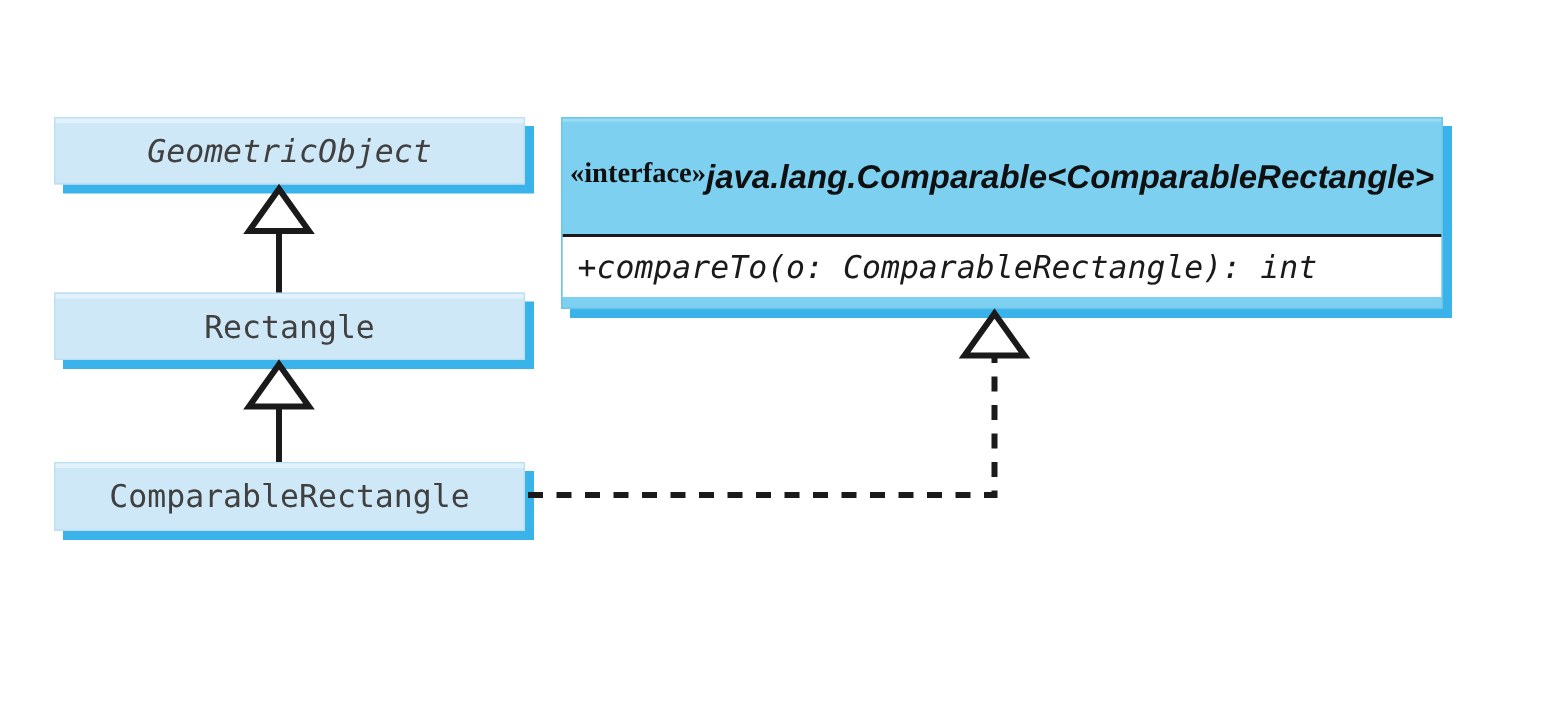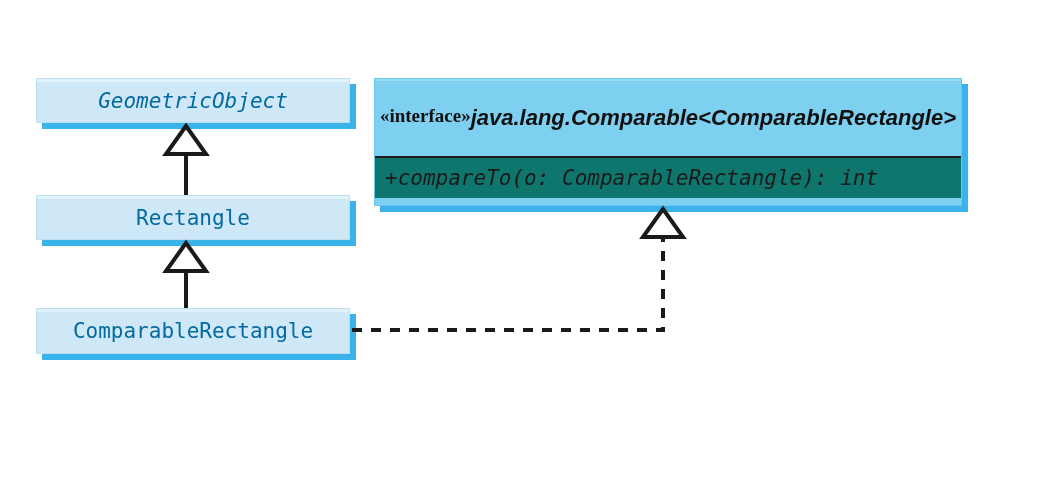--- a/index.html
+++ b/index.html
@@ -34,21 +34,21 @@
     left: 0; right: 0; top: 0;
     height: 3px;
     background: #e2f2fc;
     pointer-events: none;
   }
   .uml-box .box-label {
     position: absolute;
     left: 0; right: 0; top: 50%;
     transform: translateY(-50%);
     text-align: center;
-    color: #0369a1;
+    color: #404040;
     font-family: "DejaVu Sans Mono", "Liberation Mono", monospace;
     font-size: 21px;
     letter-spacing: 0px;
     white-space: nowrap;
   }
   .uml-box .box-label.italic {
     font-style: italic;
   }
 
   
@@ -100,21 +100,21 @@
     font-weight: bold;
     font-style: italic;
     font-size: 22px;
     color: #101010;
     line-height: 1.15;
     white-space: nowrap;
   }
   #box-interface .iface-methods {
     position: relative;
     height: 40px;
-    background: #0f766e;
+    background: #ffffff;
     display: flex;
     align-items: center;
     padding-left: 10px;
     box-sizing: border-box;
   }
   .iface-method {
     font-family: "DejaVu Sans Mono", "Liberation Mono", monospace;
     font-style: italic;
     font-size: 21px;
     color: #1a1a1a;

